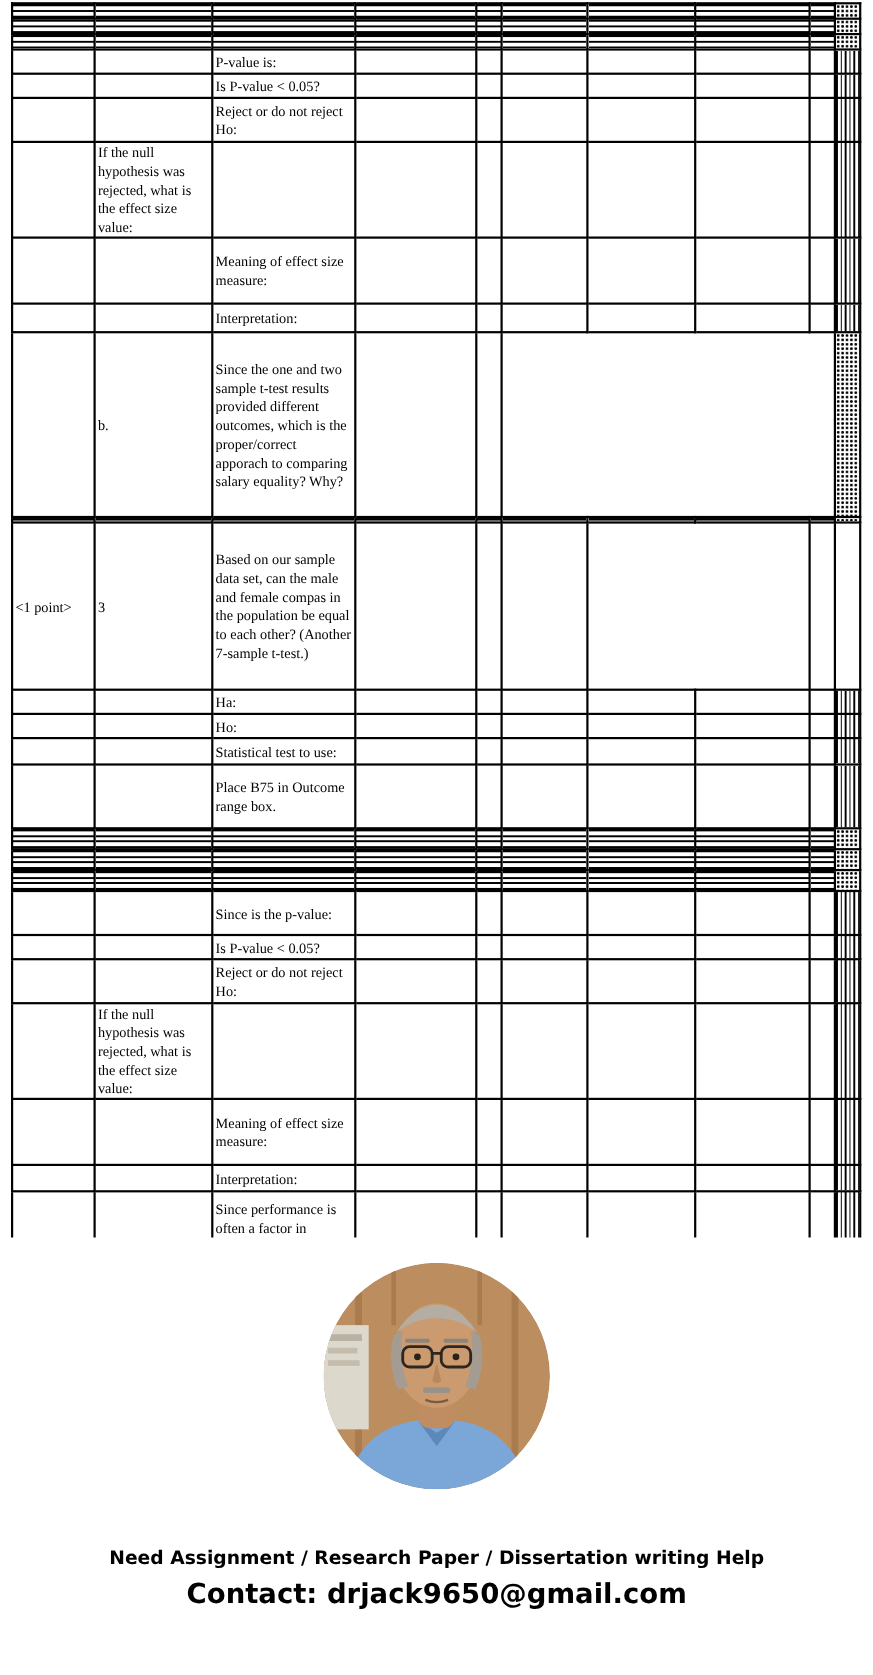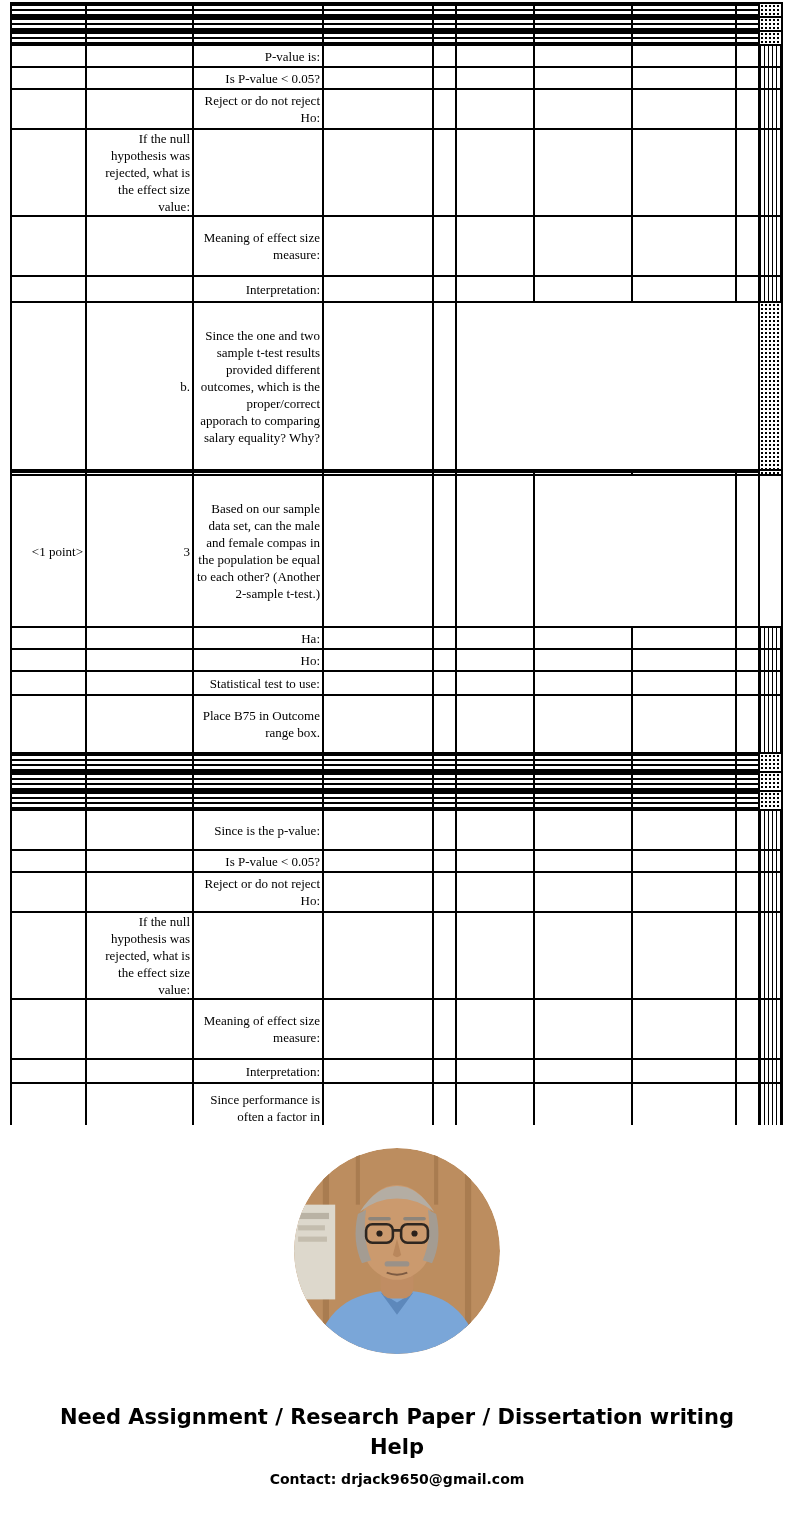--- a/index.html
+++ b/index.html
@@ -1,32 +1,32 @@
 <!DOCTYPE html>
 <html><head>
 <meta charset="utf-8">
 <style>
   html,body{margin:0;padding:0;}
   body{width:794px;min-height:1523px;background:#fff;color:#000;font-family:"Liberation Serif",serif;}
-  .table-area{width:794px;height:1125px;overflow:hidden;padding:2px 0 0 10px;box-sizing:border-box;text-align:right;}
+  .table-area{width:794px;height:1125px;overflow:hidden;padding:2px 0 0 10px;box-sizing:border-box;}
   table.doc{border-collapse:collapse;table-layout:fixed;width:771px;}
   table.doc td{border:2px solid #000;vertical-align:middle;padding:0 2px;font-size:13px;line-height:17px;word-wrap:break-word;overflow:hidden;}
   tr.sr td{padding:0;line-height:0;font-size:0;}
   .hs{background:repeating-linear-gradient(180deg,#000 0 2px,#fff 2px 5px);}
   .vs{background:repeating-linear-gradient(90deg,#000 0 1.5px,#fff 1.5px 4px);}
   .dt{background-image:radial-gradient(circle,#000 1px,transparent 1.4px);background-size:4px 4px;}
   .h5{height:5px}.h14{height:14px}.h19{height:19px}.h22{height:22px}.h24{height:24px}
   .h26{height:26px}.h40{height:40px}.h41{height:24px}.h44{height:60px}.h50{height:50px}
   .h58{height:58px}.h92{height:81px}.h152{height:152px}.h168{height:168px}
   .avatar-wrap{margin-top:23px;}
   .avatar{width:206px;height:206px;border-radius:50%;overflow:hidden;margin:0 auto;}
   .avatar svg{display:block;}
   .footer{margin-top:48px;text-align:center;font-family:"DejaVu Sans",sans-serif;font-weight:700;}
-  .footer-heading{font-size:21px;line-height:30px;max-width:700px;margin:0 auto;}
-  .footer-contact{font-size:14px;line-height:30px;margin:2px 0 0;}
+  .footer-heading{font-size:17px;line-height:30px;max-width:700px;margin:0 auto;}
+  .footer-contact{font-size:25px;line-height:30px;margin:2px 0 0;}
 </style>
 </head>
 <body>
 
 <div class="page">
 
 <div class="table-area">
 <table class="doc">
 <colgroup>
 <col style="width:75px">
@@ -178,21 +178,21 @@
             <td class="hs"></td>
             <td class="hs"></td>
             <td class="hs"></td>
             <td class="hs"></td>
             <td class="dt"></td>
           </tr>
 
 <tr class="h152">
             <td>&lt;1 point&gt;</td>
             <td>3</td>
-            <td>Based on our sample data set, can the male and female compas in the population be equal to each other? (Another 2-sample t-test.)</td>
+            <td>Based on our sample data set, can the male and female compas in the population be equal to each other? (Another 7-sample t-test.)</td>
             <td></td>
             <td></td>
             <td></td>
             <td colspan="2"></td>
             <td></td>
             <td></td>
           </tr>
 
 <tr class="h22">
             <td></td>

